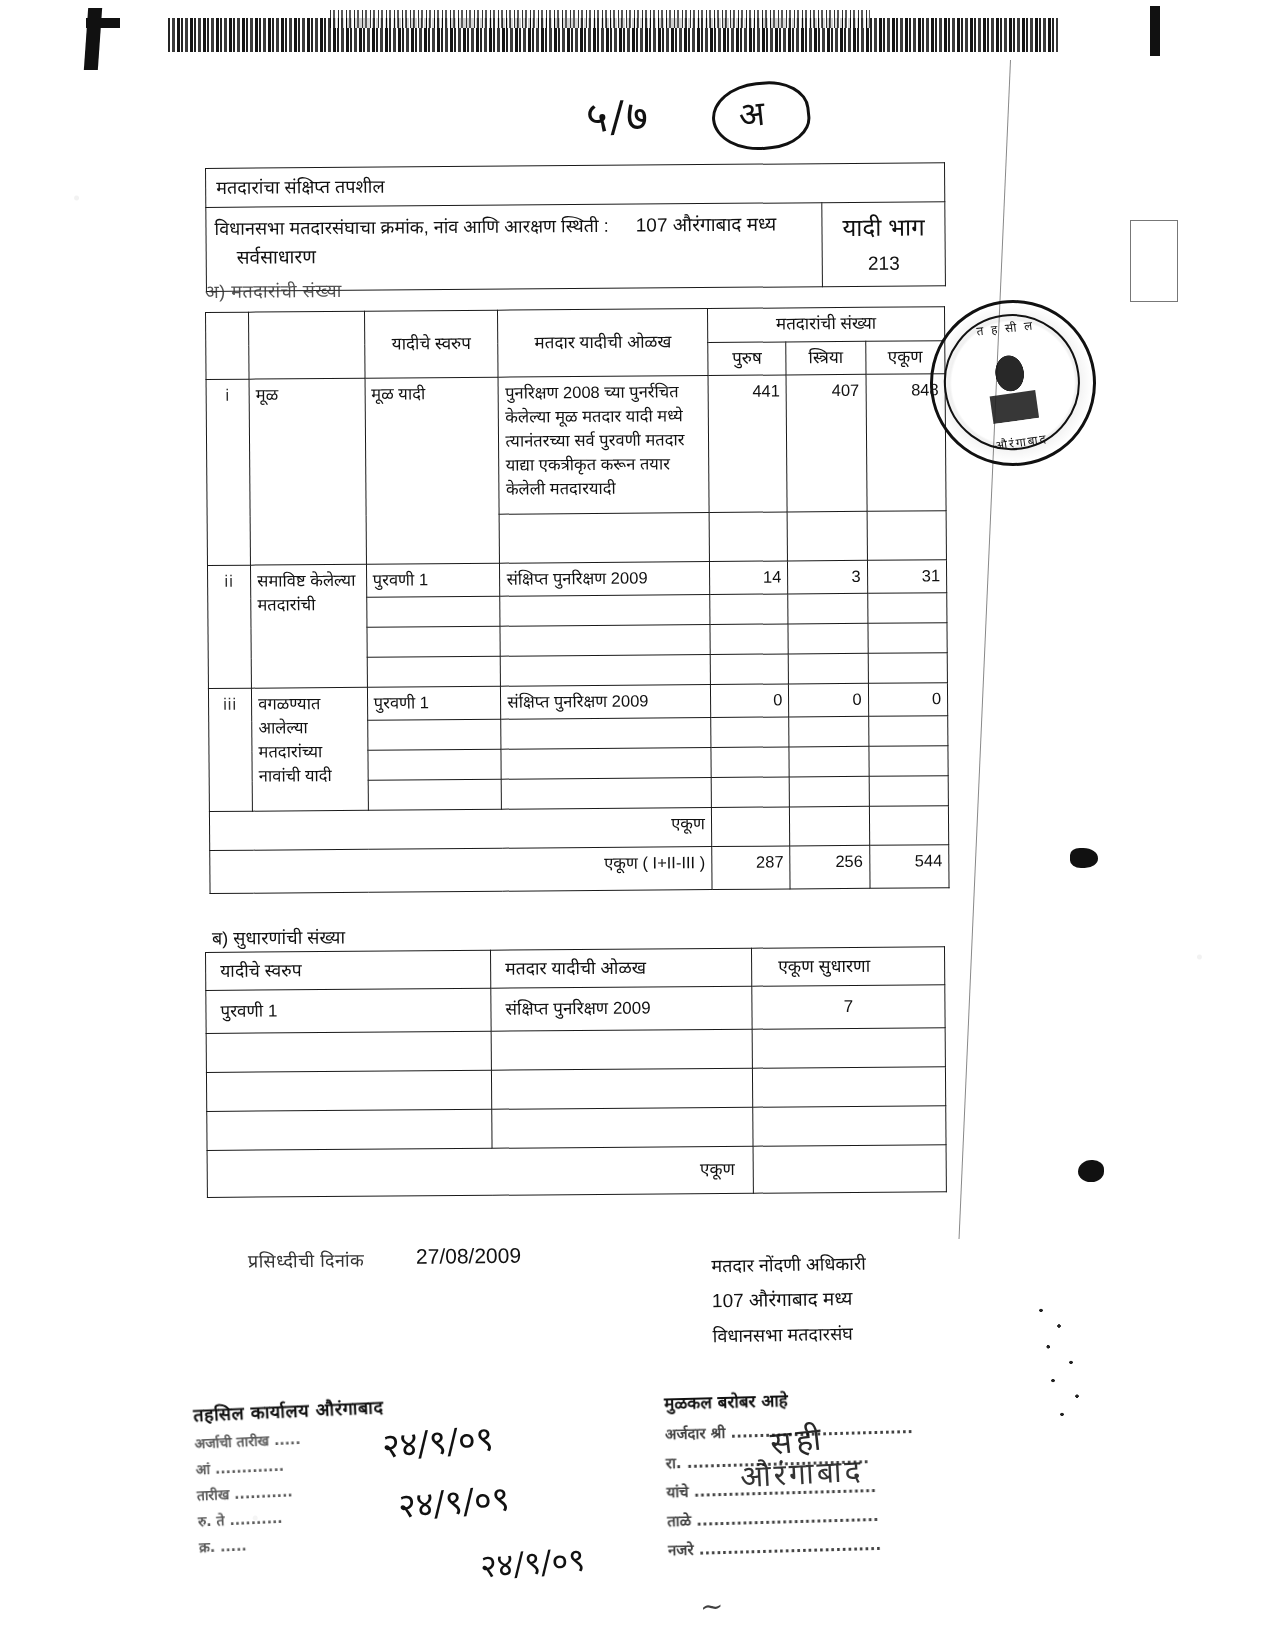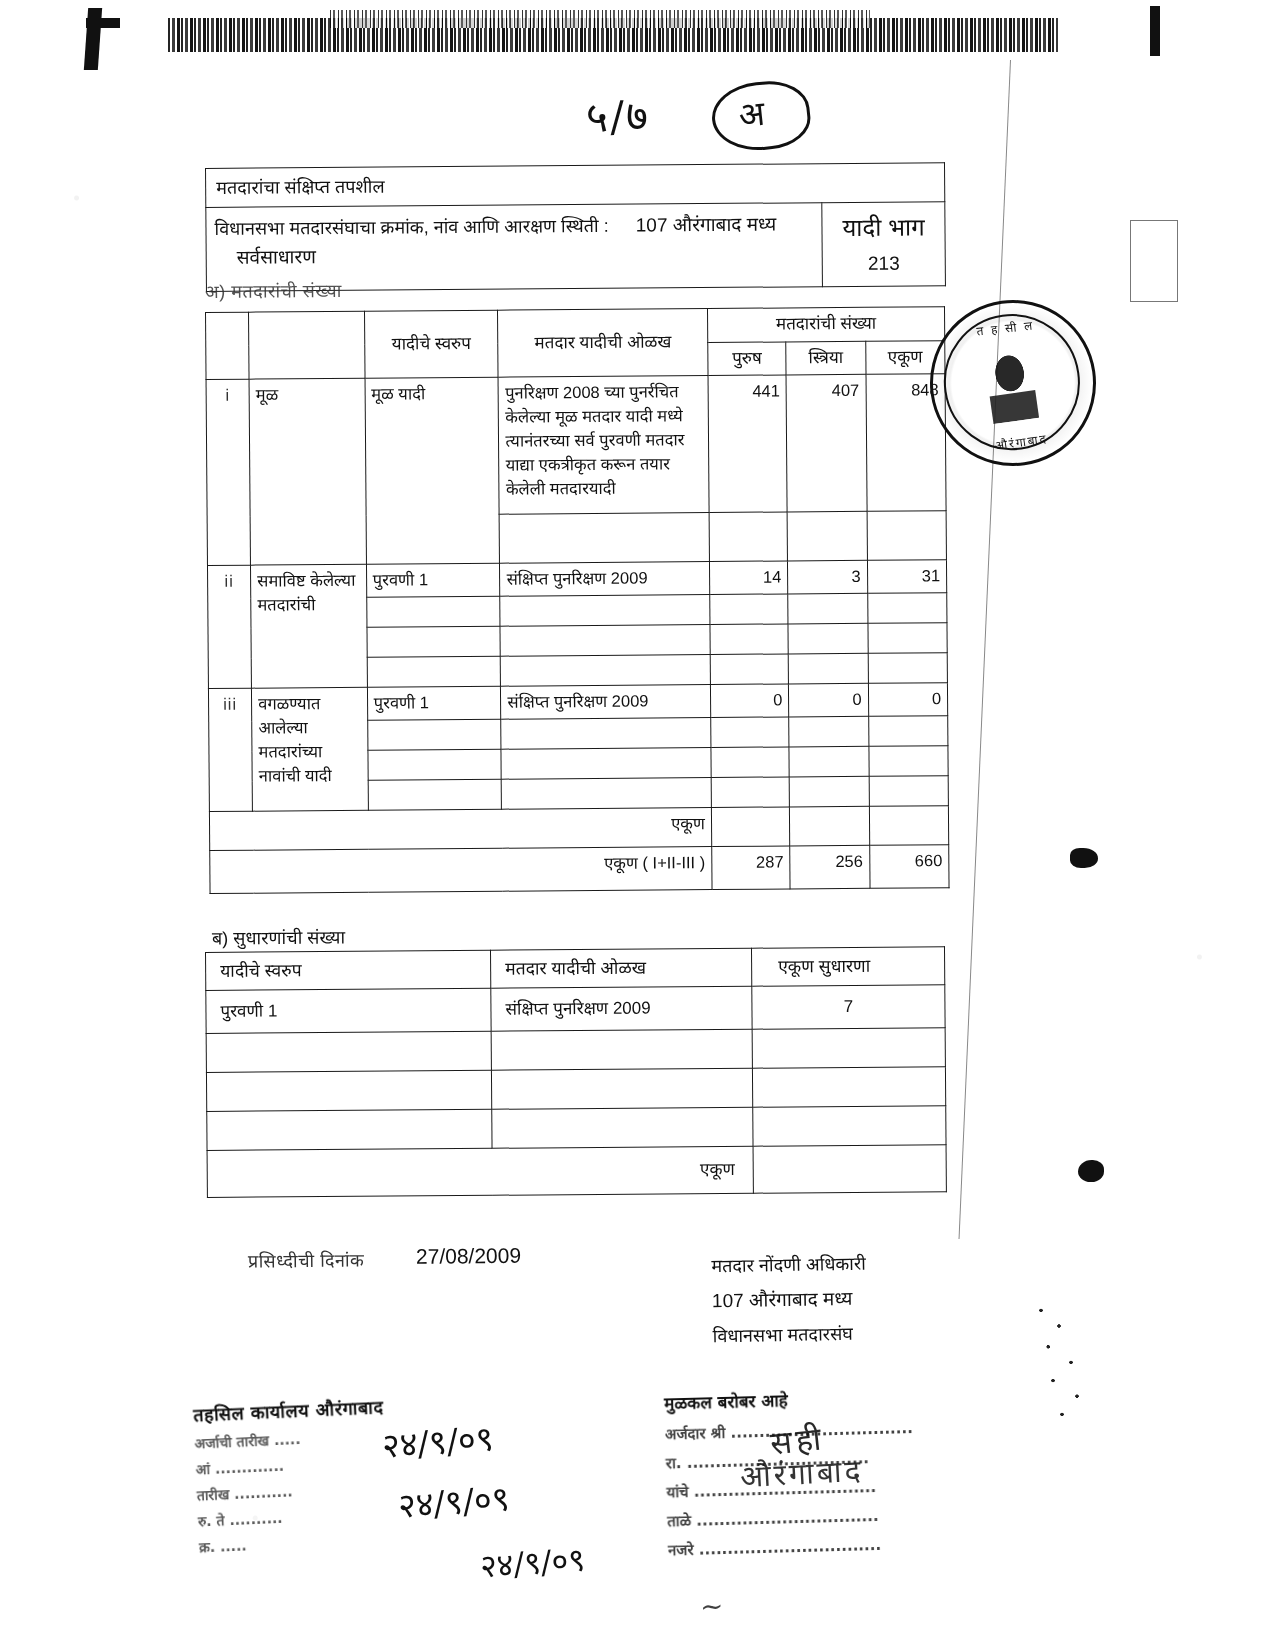--- a/index.html
+++ b/index.html
@@ -518,21 +518,21 @@
       <td class="total-label" style="border-left:0;height:30px;">एकूण</td>
       <td></td>
       <td></td>
       <td></td>
     </tr>
 
     <tr>
       <td colspan="4" class="total-label" style="height:34px;">एकूण ( I+II-III )</td>
       <td class="num">287</td>
       <td class="num">256</td>
-      <td class="num">660</td>
+      <td class="num">544</td>
     </tr>
   </tbody>
     </table>
 </div>
 
 <div class="section-b">ब) सुधारणांची संख्या</div>
 
 <div class="grid2">
   <table>
     <tbody>

